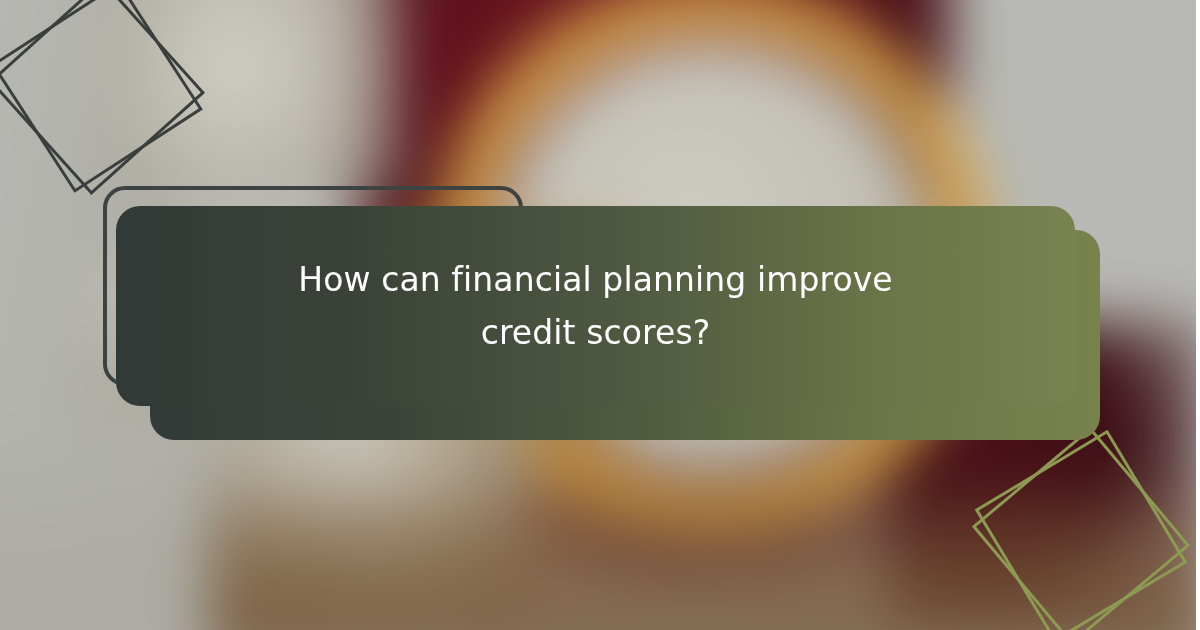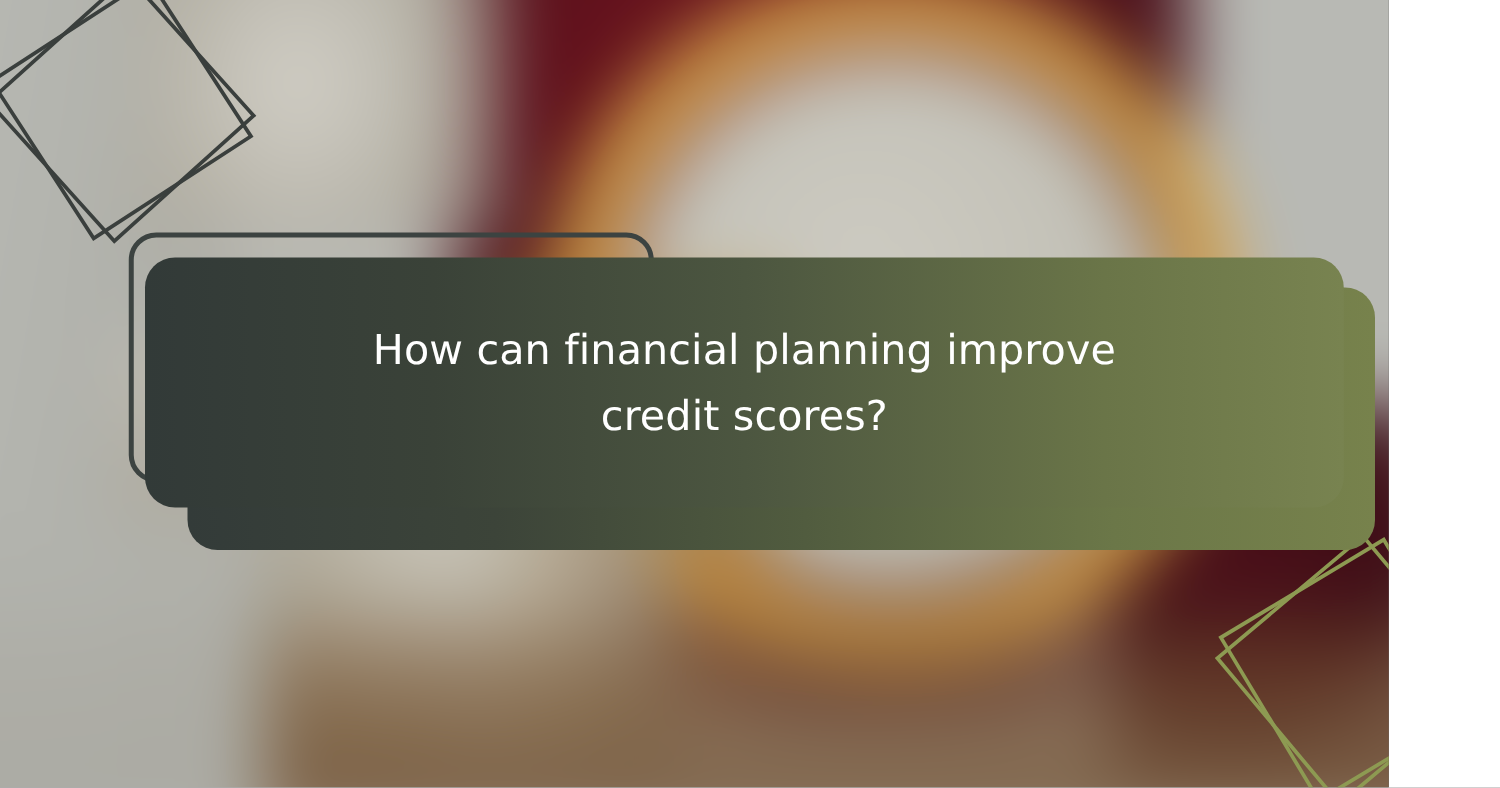--- a/index.html
+++ b/index.html
@@ -4,25 +4,25 @@
 <title>Question Card</title>
 <style>
   html, body {
     margin: 0;
     padding: 0;
     background: #ffffff;
   }
 
   #stage {
     position: relative;
-    width: 1111px;
+    width: 1196px;
     height: 630px;
     overflow: hidden;
     font-family: "DejaVu Sans", "Liberation Sans", sans-serif;
-    background: #404040;
+    background: #eab308;
   }
 
   
   .bg-photo {
     position: absolute;
     inset: -60px;
     filter: blur(26px) saturate(1.05);
     transform: scale(1.06);
   }
 

